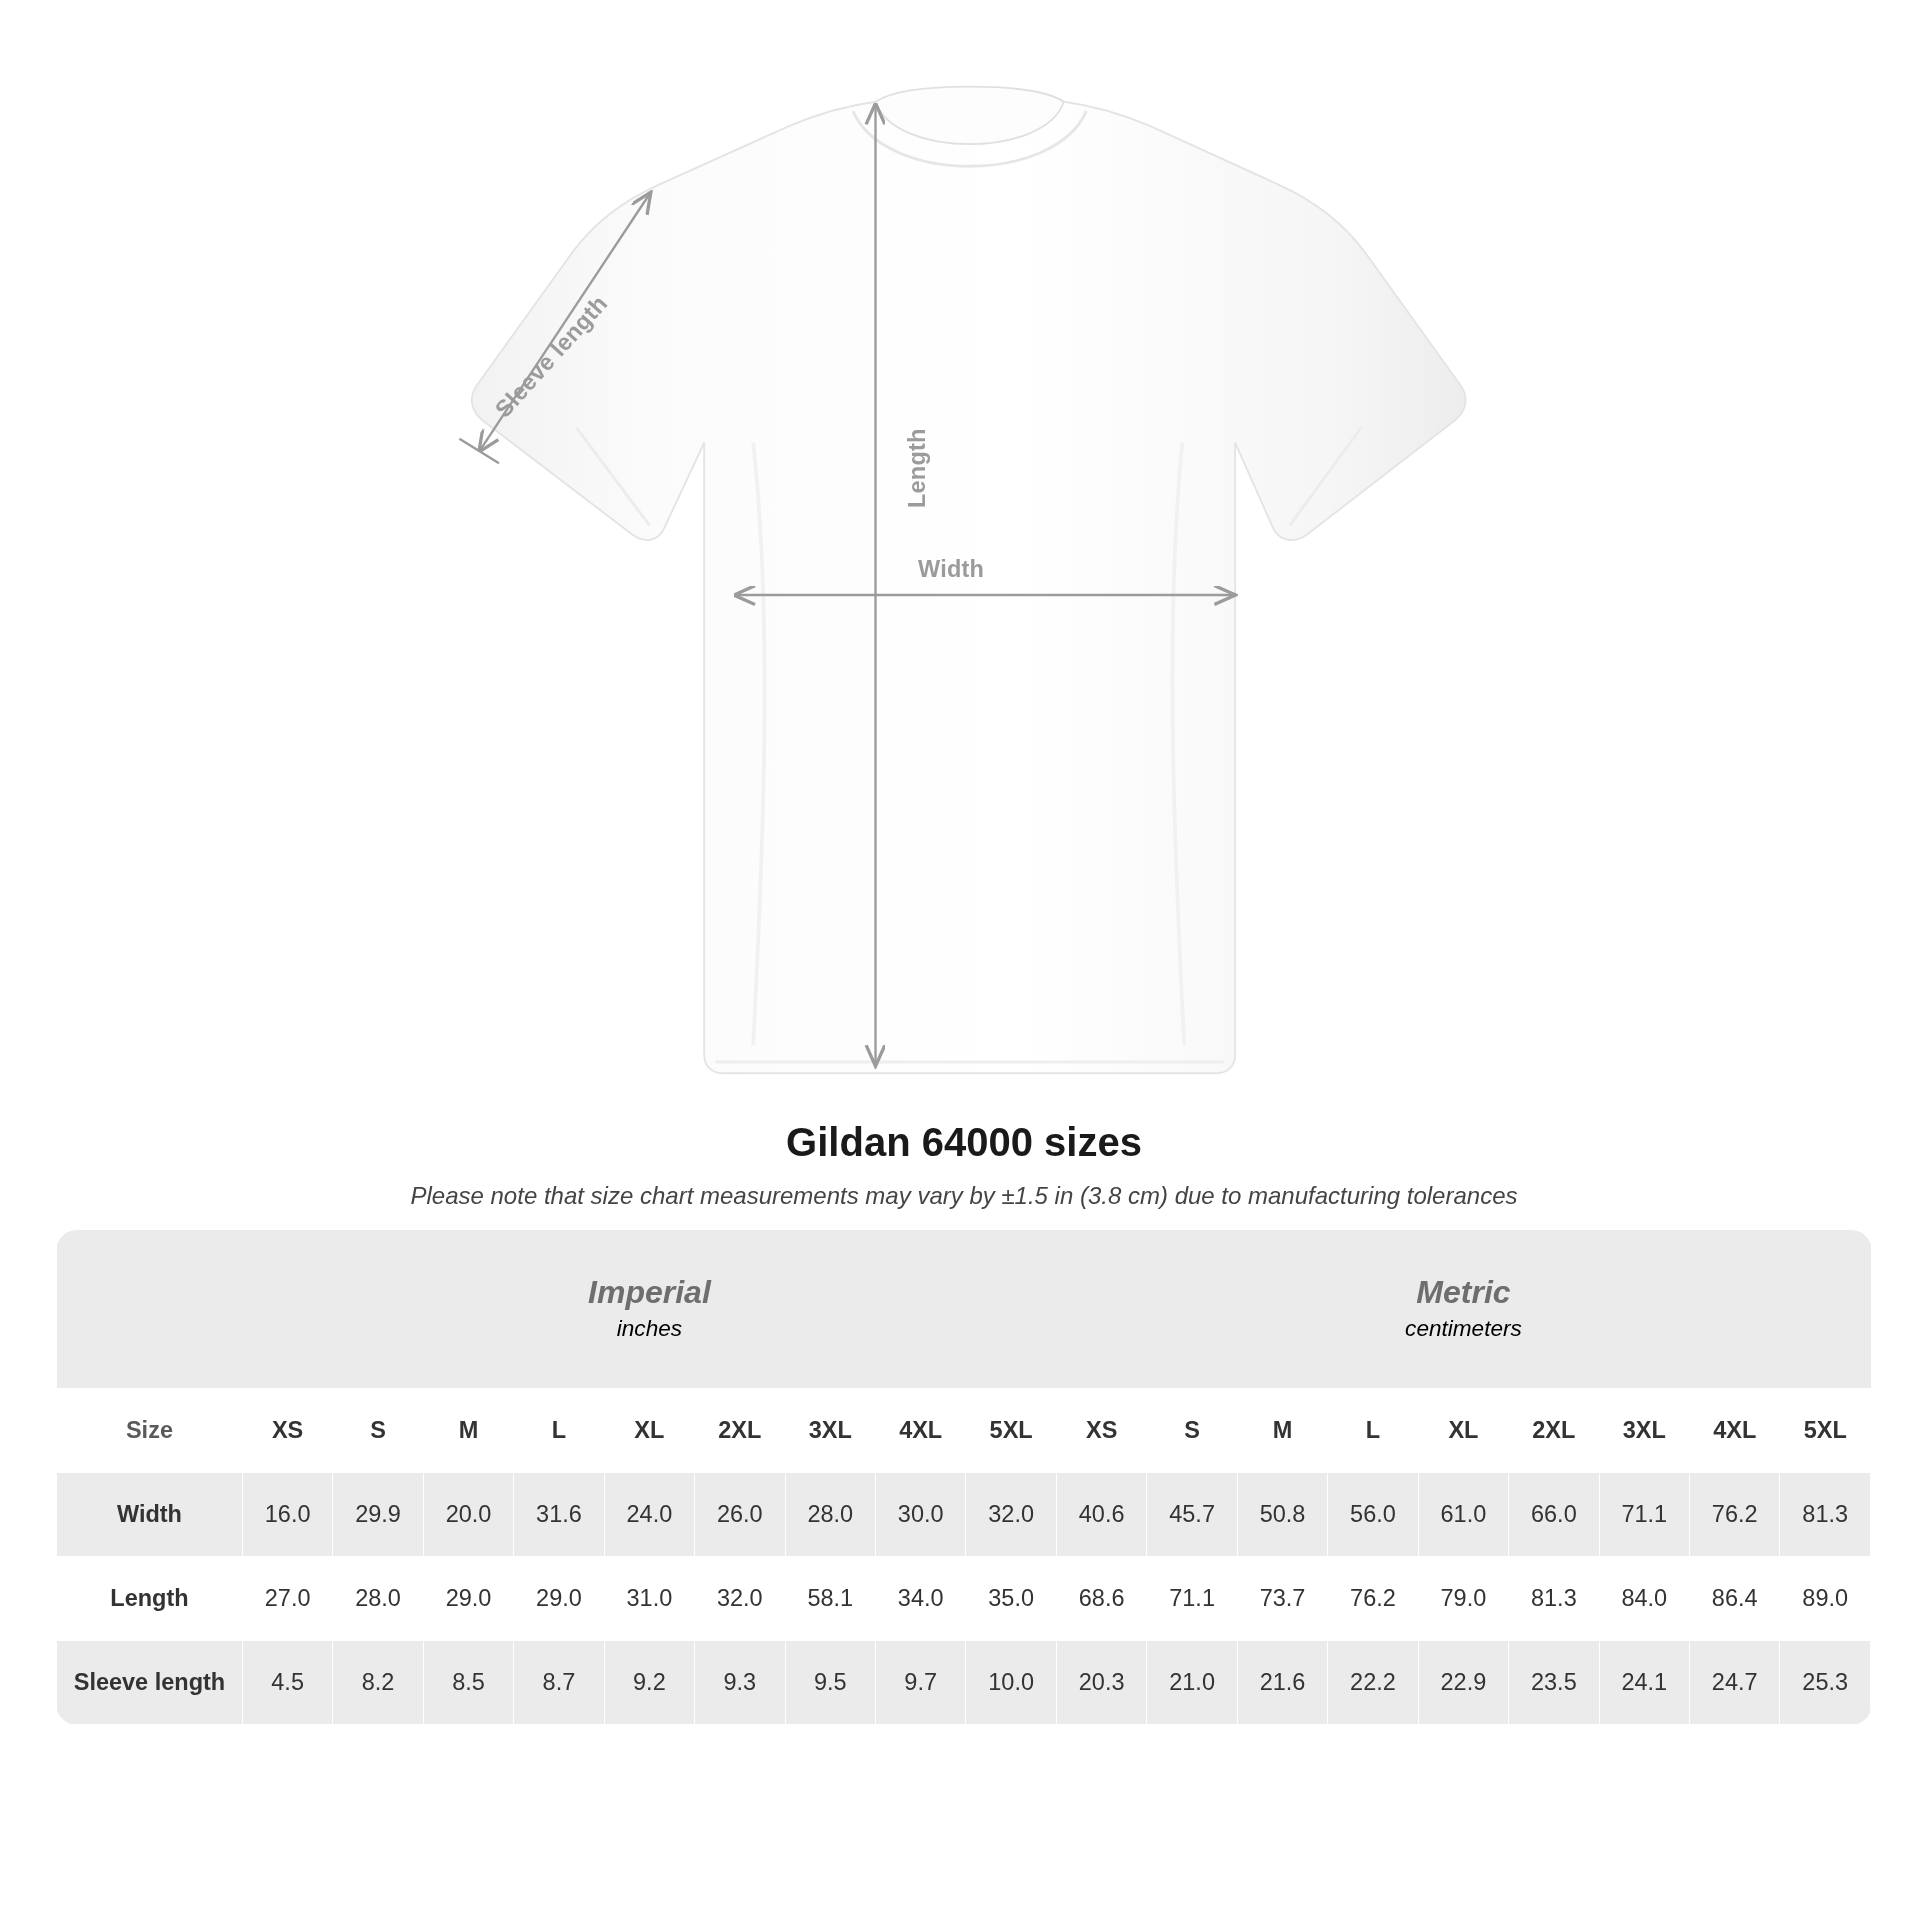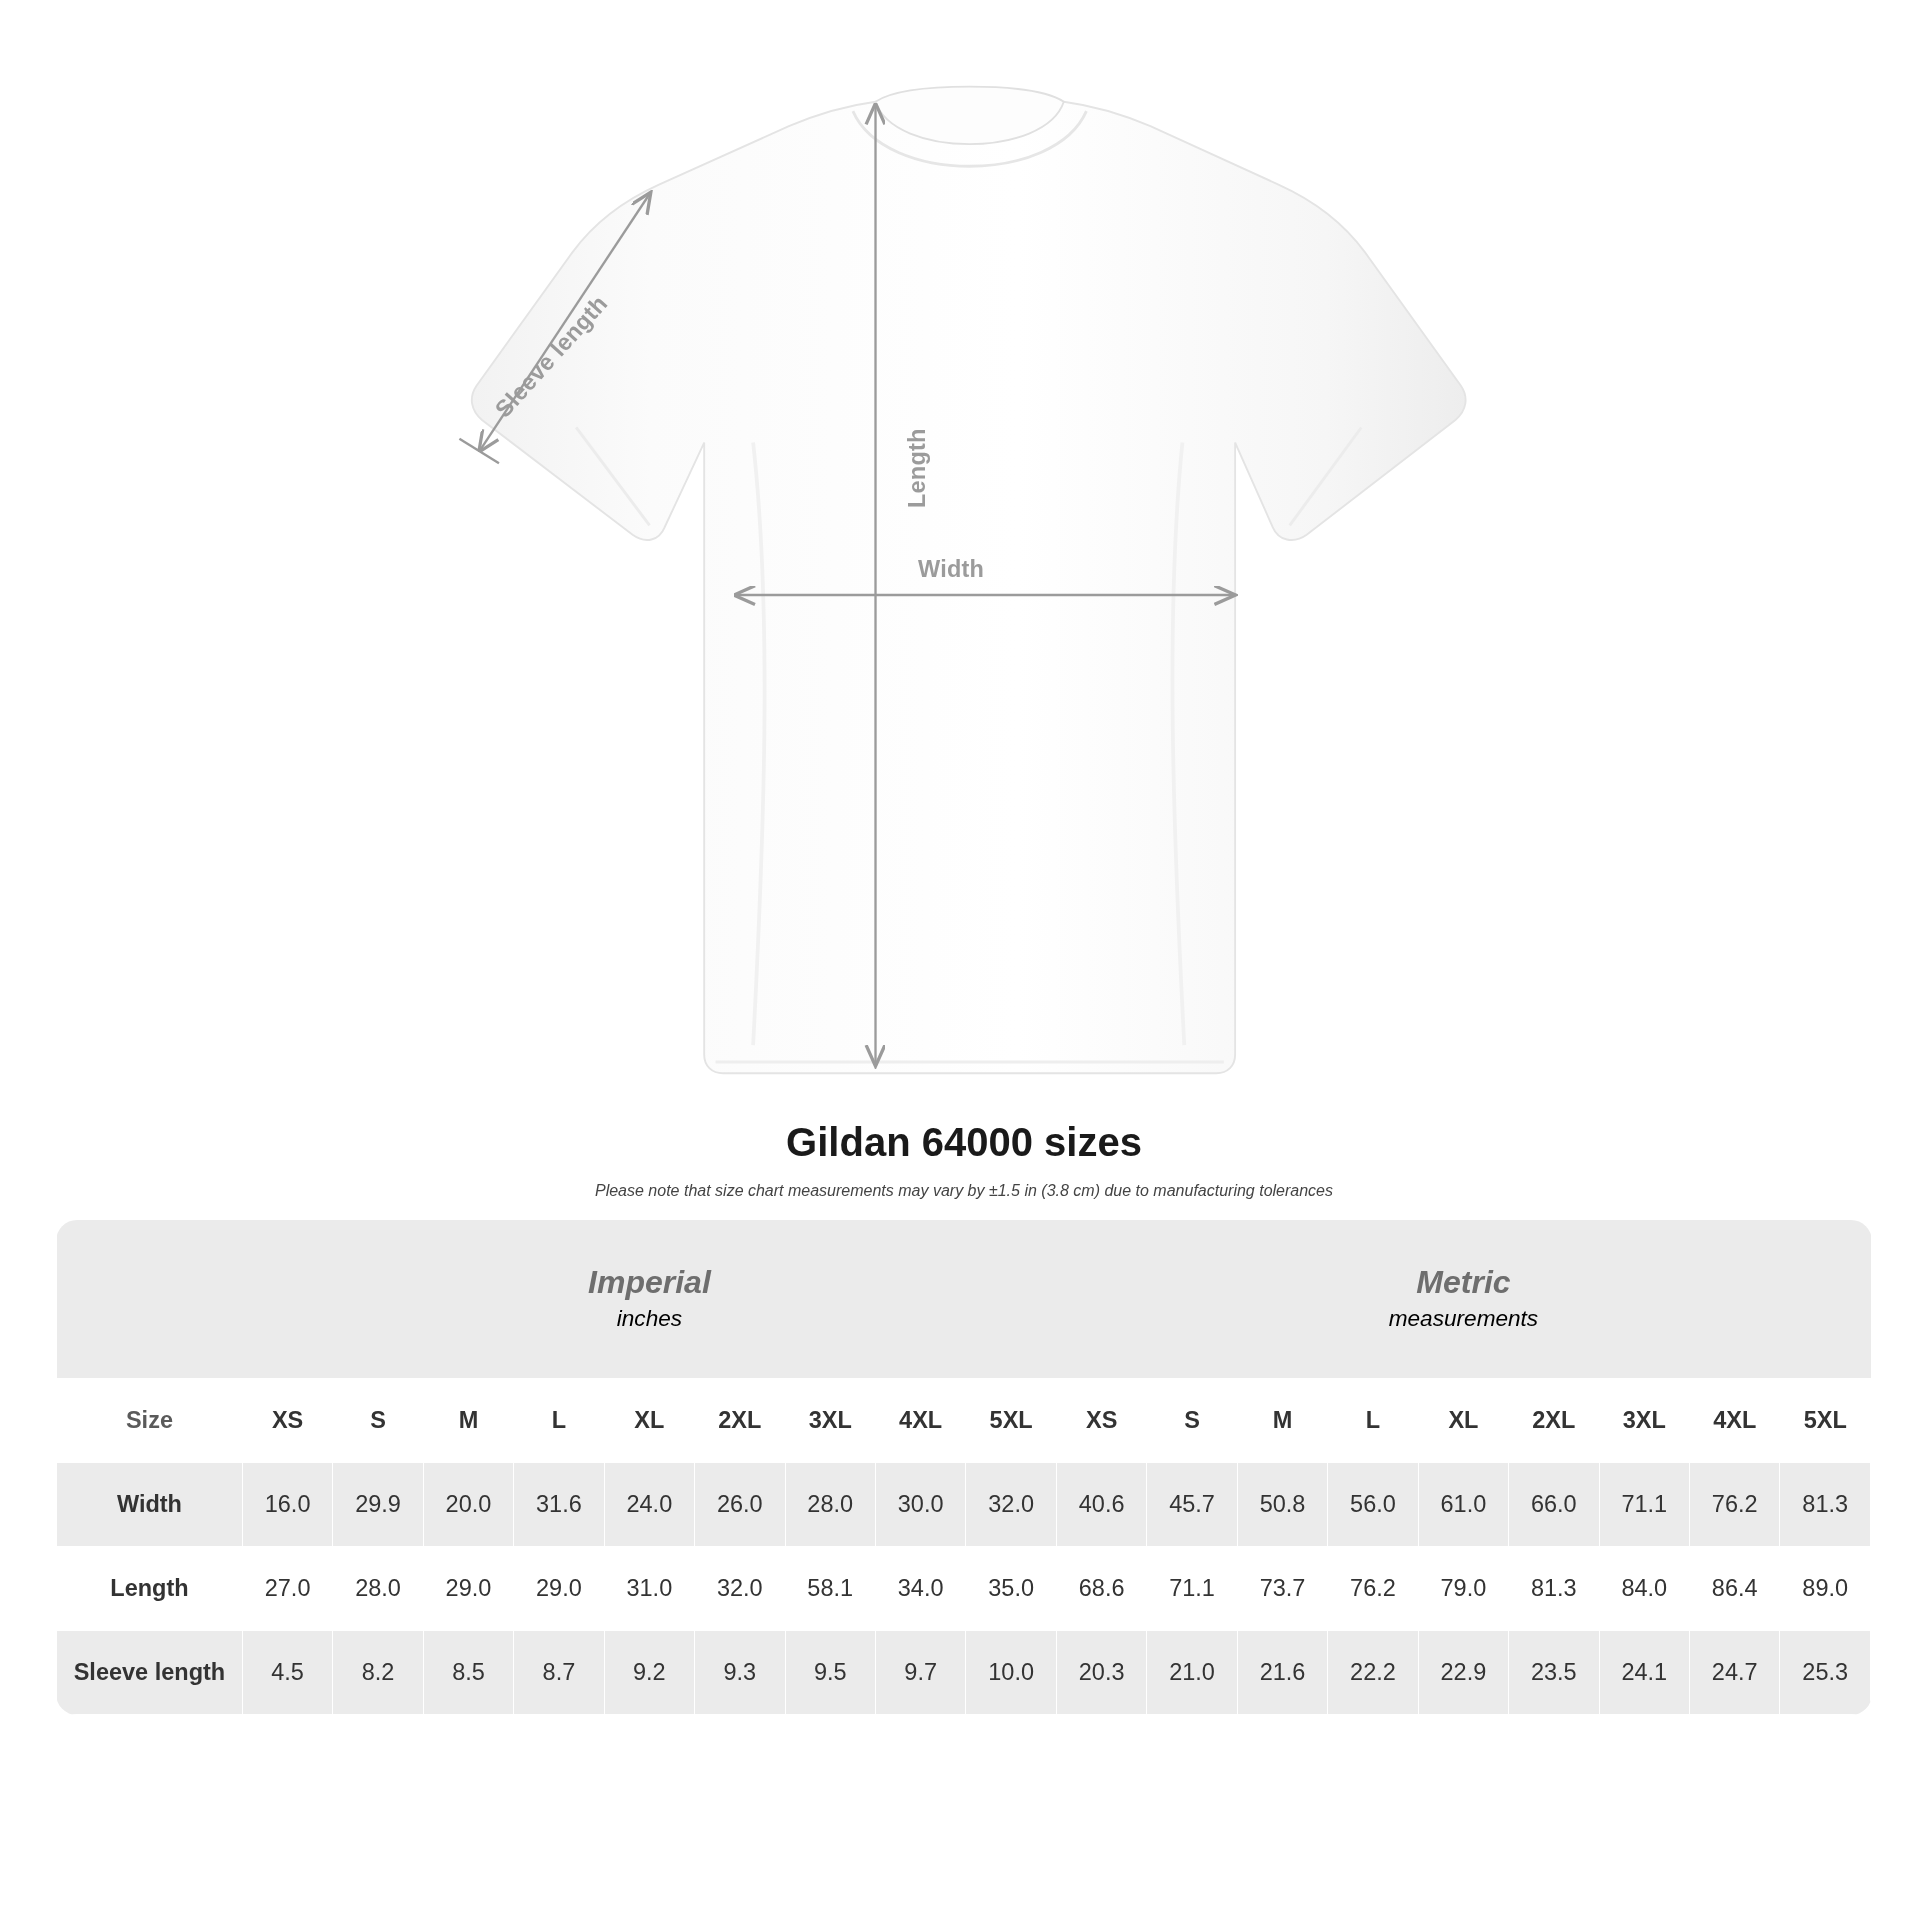--- a/index.html
+++ b/index.html
@@ -53,21 +53,21 @@
     text-align: center;
     margin-top: 9.4px;
   }
   .chart-title {
     font-size: 40px;
     font-weight: bold;
     color: #1a1a1a;
     margin: 4px 0 17px 0;
   }
   .chart-note {
-    font-size: 16px;
+    font-size: 24px;
     font-style: italic;
     color: #444444;
     margin: 0;
   }
 
   
   .table-wrap {
     margin: 20px 56px 0 56px;
     border-radius: 21px;
     overflow: hidden;
@@ -247,21 +247,21 @@
       <tbody>
 
         <tr>
           <td class="corner-cell"></td>
           <td class="unit-head" colspan="9">
             <div class="unit-name">Imperial</div>
             <div class="unit-sub">inches</div>
           </td>
           <td class="unit-head" colspan="9">
             <div class="unit-name">Metric</div>
-            <div class="unit-sub">measurements</div>
+            <div class="unit-sub">centimeters</div>
           </td>
         </tr>
 
         <tr class="hdr-row">
           <td class="rowlabel">Size</td>
           <td>XS</td>
           <td>S</td>
           <td>M</td>
           <td>L</td>
           <td>XL</td>

